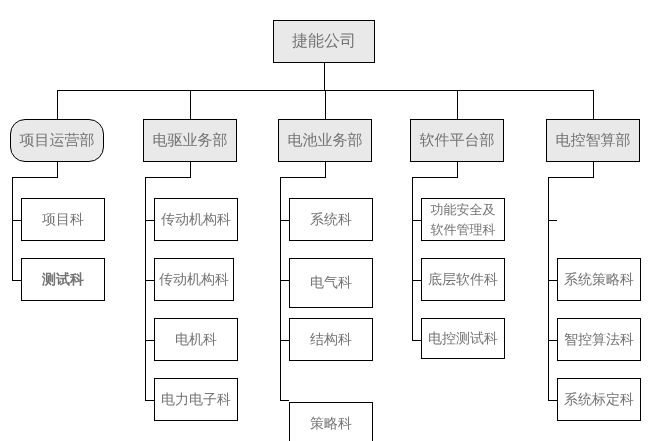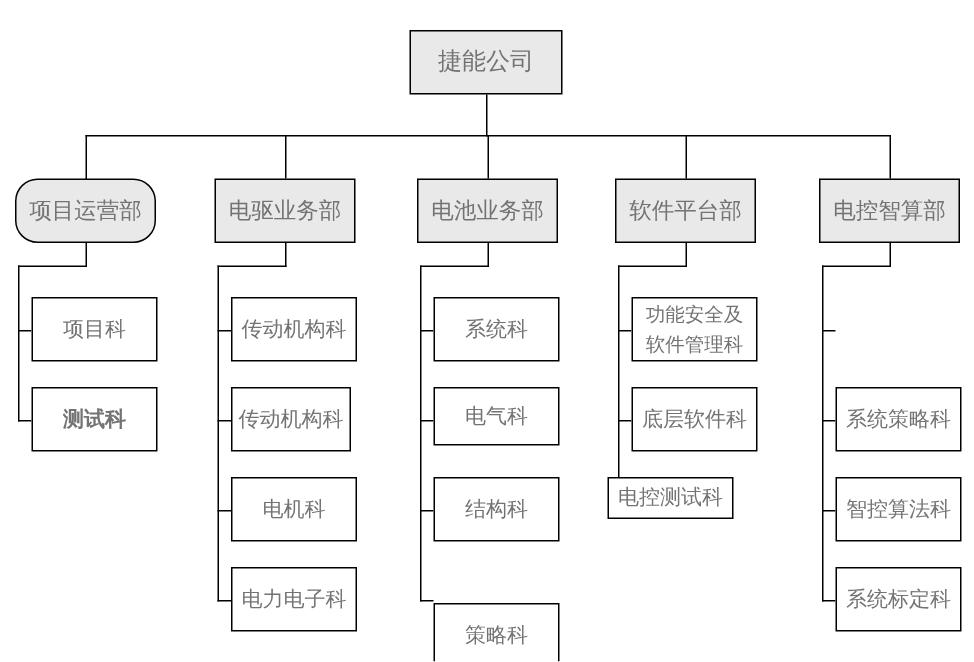--- a/index.html
+++ b/index.html
@@ -60,37 +60,37 @@
     <div class="hline" style="left: 145px; top: 400px; width: 9px;"></div>
     <div class="node child-node" style="left: 154px; top: 378px; width: 84px; height: 43px; text-align: center;">电力电子科</div>
     <div class="vline" style="left: 325px; top: 90px; height: 30px;"></div>
     <div class="node dept-node" style="left: 278px; top: 119px; width: 94px; height: 43px;">电池业务部</div>
     <div class="vline" style="left: 325px; top: 162px; height: 16px;"></div>
     <div class="hline" style="left: 280px; top: 177px; width: 46px;"></div>
     <div class="vline" style="left: 280px; top: 177px; height: 224px;"></div>
     <div class="hline" style="left: 280px; top: 220px; width: 9px;"></div>
     <div class="node child-node" style="left: 289px; top: 198px; width: 84px; height: 43px;">系统科</div>
     <div class="hline" style="left: 280px; top: 280px; width: 9px;"></div>
-    <div class="node child-node" style="left: 289px; top: 258px; width: 84px; height: 39px;">电气科</div>
+    <div class="node child-node" style="left: 289px; top: 258px; width: 84px; height: 50px;">电气科</div>
     <div class="hline" style="left: 280px; top: 340px; width: 9px;"></div>
     <div class="node child-node" style="left: 289px; top: 318px; width: 84px; height: 43px;">结构科</div>
     <div class="hline" style="left: 280px; top: 400px; width: 9px;"></div>
     <div class="node child-node" style="left: 289px; top: 378px; width: 84px; height: 43px; margin-top: 24px;">策略科</div>
     <div class="vline" style="left: 457px; top: 90px; height: 30px;"></div>
     <div class="node dept-node" style="left: 410px; top: 119px; width: 94px; height: 43px;">软件平台部</div>
     <div class="vline" style="left: 457px; top: 162px; height: 16px;"></div>
     <div class="hline" style="left: 412px; top: 177px; width: 46px;"></div>
     <div class="vline" style="left: 412px; top: 177px; height: 164px;"></div>
     <div class="hline" style="left: 412px; top: 220px; width: 9px;"></div>
     <div class="node child-node two-line" style="left: 421px; top: 198px; width: 84px; height: 43px;">功能安全及
 软件管理科</div>
     <div class="hline" style="left: 412px; top: 280px; width: 9px;"></div>
     <div class="node child-node" style="left: 421px; top: 258px; width: 84px; height: 43px;">底层软件科</div>
     <div class="hline" style="left: 412px; top: 340px; width: 9px;"></div>
-    <div class="node child-node" style="left: 405px; top: 318px; width: 84px; height: 28px;">电控测试科</div>
+    <div class="node child-node" style="left: 421px; top: 318px; width: 84px; height: 41px;">电控测试科</div>
     <div class="vline" style="left: 593px; top: 90px; height: 30px;"></div>
     <div class="node dept-node" style="left: 546px; top: 119px; width: 94px; height: 43px;">电控智算部</div>
     <div class="vline" style="left: 593px; top: 162px; height: 16px;"></div>
     <div class="hline" style="left: 548px; top: 177px; width: 46px;"></div>
     <div class="vline" style="left: 548px; top: 177px; height: 224px;"></div>
     <div class="hline" style="left: 548px; top: 220px; width: 9px;"></div>
     <div class="hline" style="left: 548px; top: 280px; width: 9px;"></div>
     <div class="node child-node" style="left: 557px; top: 258px; width: 84px; height: 43px;">系统策略科</div>
     <div class="hline" style="left: 548px; top: 340px; width: 9px;"></div>
     <div class="node child-node" style="left: 557px; top: 318px; width: 84px; height: 43px;">智控算法科</div>

